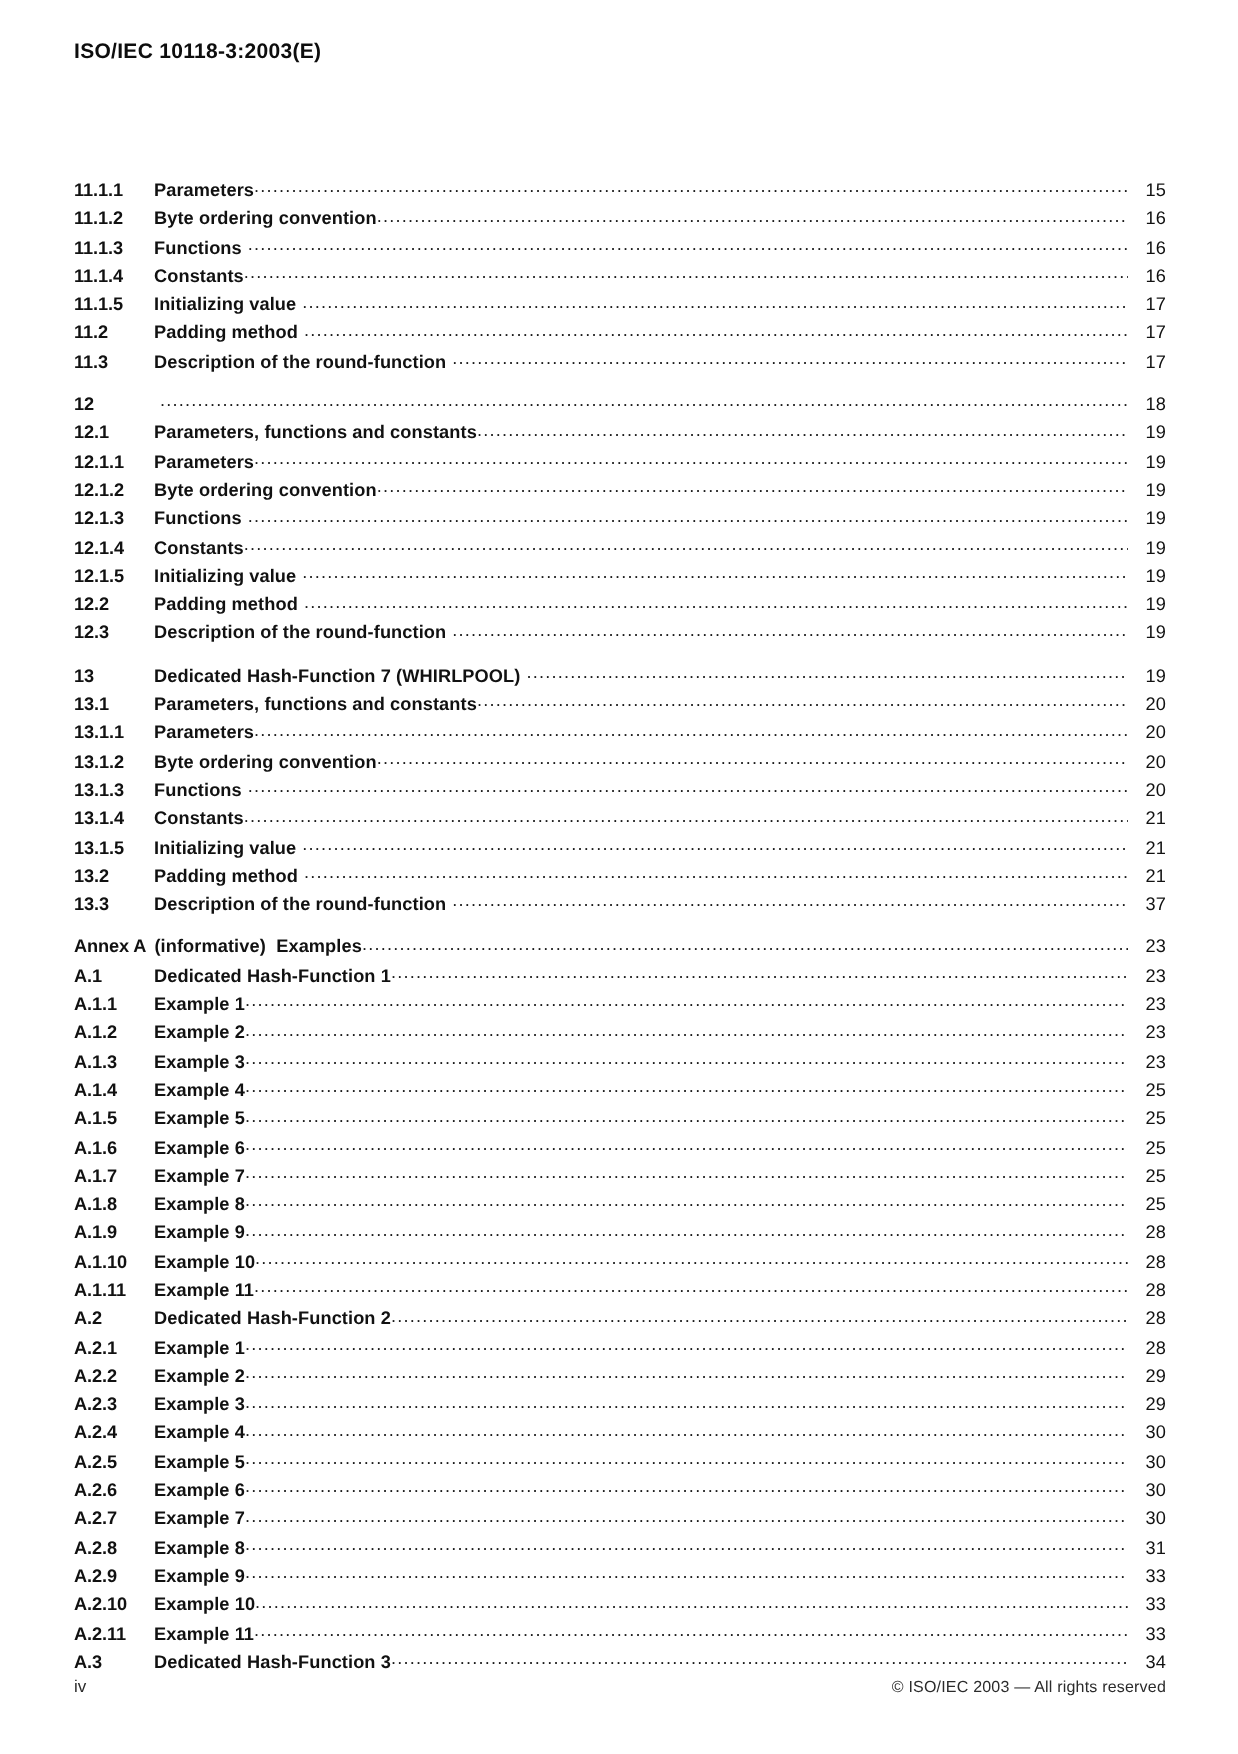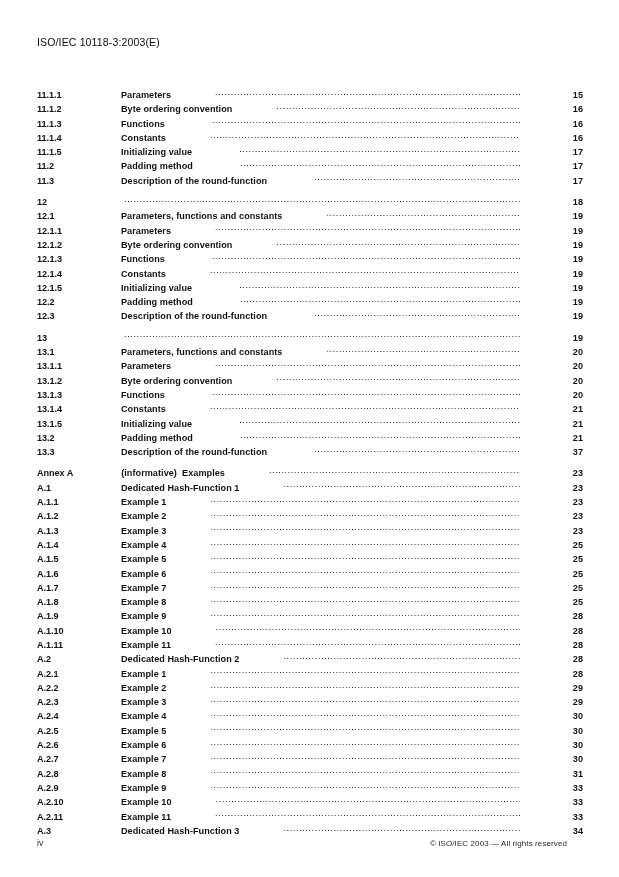--- a/index.html
+++ b/index.html
@@ -14,46 +14,45 @@
   .page {
     position: relative;
     width: 619px;
     height: 877px;
     background: #ffffff;
     overflow: hidden;
   }
   .header {
     position: absolute;
     left: 37px;
-    top: 36px;
+    top: 20px;
     font-size: 10.5px;
-    font-weight: normal;
+    font-weight: bold;
     letter-spacing: 0.15px;
     color: #0d0d0d;
   }
   .toc {
     position: absolute;
     left: 37px;
     top: 88px;
     width: 546px;
   }
   .toc-group {
     margin-bottom: 7px;
   }
   .toc-group:last-child {
     margin-bottom: 0;
   }
   .toc-row {
     display: flex;
-    align-items: flex-start;
+    align-items: center;
     font-size: 9.1px;
     line-height: 14.3px;
     color: #111111;
     white-space: nowrap;
-    gap: 44px;
   }
   .toc-num {
     flex: 0 0 40px;
     font-weight: bold;
     letter-spacing: -0.05px;
   }
   .toc-title {
     font-weight: bold;
     letter-spacing: 0.05px;
     flex: 0 0 auto;
@@ -77,27 +76,27 @@
     font-size: 9.1px;
     letter-spacing: 0.6px;
     color: #1a1a1a;
     white-space: nowrap;
     overflow: hidden;
     display: block;
   }
   .toc-page {
     flex: 0 0 18px;
     text-align: right;
-    font-weight: bold;
+    font-weight: normal;
     letter-spacing: 0.05px;
   }
   .footer {
     position: absolute;
     left: 37px;
-    right: 52px;
+    right: 36px;
     top: 838px;
     display: flex;
     justify-content: space-between;
     align-items: baseline;
     font-size: 8px;
     color: #2b2b2b;
   }
   .footer-left {
     font-size: 8.5px;
   }
@@ -210,20 +209,21 @@
         <div class="toc-row">
           <span class="toc-num">12.3</span>
           <span class="toc-title has-space">Description of the round-function</span>
           <span class="toc-leader" style="margin-left: 3px;"></span>
           <span class="toc-page">19</span>
         </div>
       </div>
       <div class="toc-group">
         <div class="toc-row">
           <span class="toc-num">13</span>
+          <span class="toc-title has-space">Dedicated Hash-Function 7 (WHIRLPOOL)</span>
           <span class="toc-leader" style="margin-left: 3px;"></span>
           <span class="toc-page">19</span>
         </div>
         <div class="toc-row">
           <span class="toc-num">13.1</span>
           <span class="toc-title">Parameters, functions and constants</span>
           <span class="toc-leader"></span>
           <span class="toc-page">20</span>
         </div>
         <div class="toc-row">

